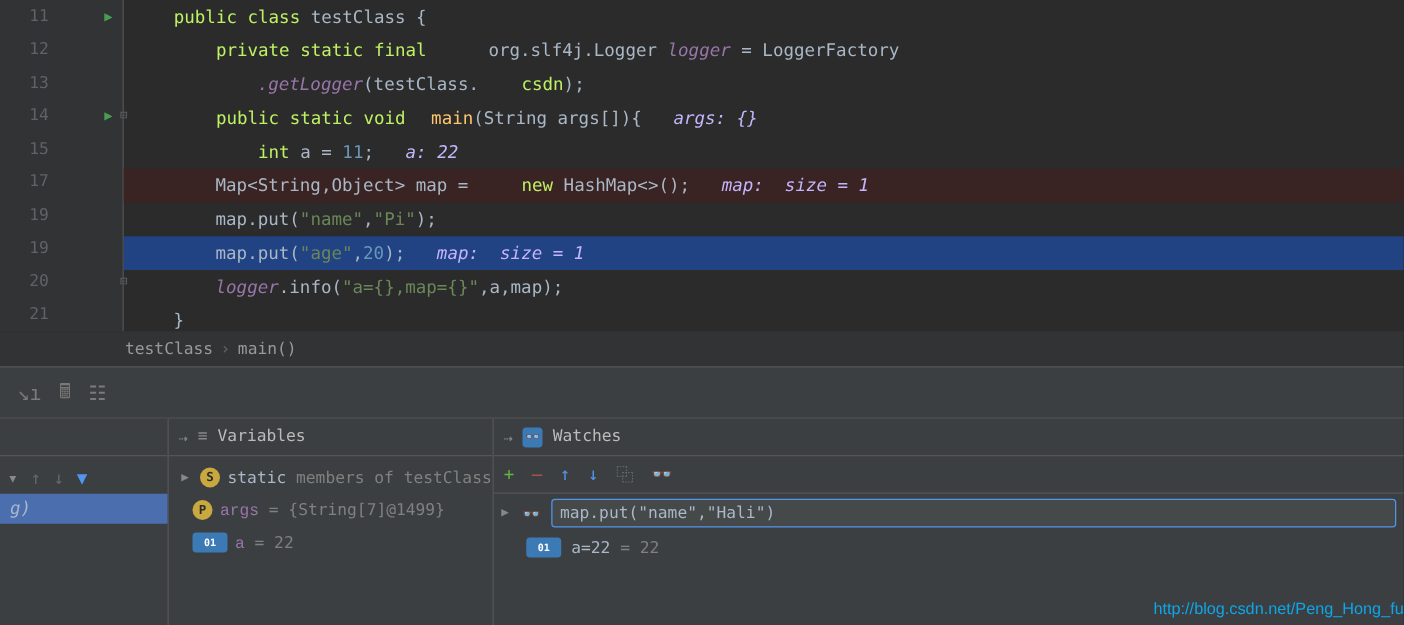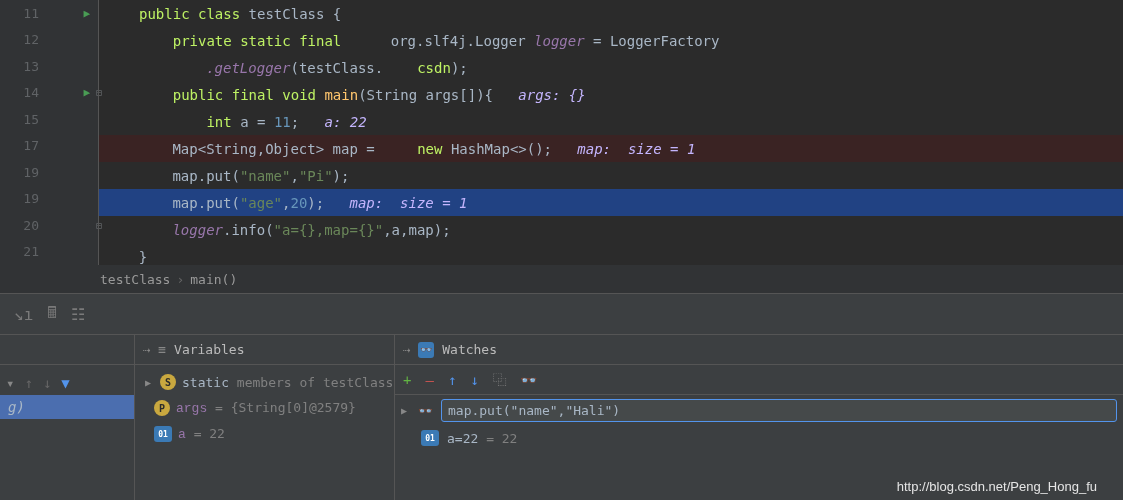--- a/index.html
+++ b/index.html
@@ -53,21 +53,21 @@
     display: flex;
     align-items: center;
     padding-left: 6px;
     white-space: pre;
   }
   .line-bp { background: #3a2323; }
   .line-exec { background: #214283; }
   .kw { color: #bef264; margin-left: 34px; }
   .type { color: #a9b7c6; margin-left: 41px; }
   .cls { color: #a9b7c6; }
-  .method { color: #ffc66d; }
+  .method { color: #ffc66d; margin-left: 12px; }
   .str { color: #6a8759; }
   .num { color: #6897bb; }
   .field-it { color: #9876aa; font-style: italic; text-align: right; }
   .plain { color: #a9b7c6; }
   .hint { color: #c4b5fd; font-style: italic; }
   .breadcrumb {
     height: 28px;
     display: flex;
     align-items: center;
     padding-left: 100px;
@@ -140,21 +140,21 @@
     gap: 6px;
     font-size: 13px;
   }
   .var-badge {
     width: 16px; height: 16px; border-radius: 50%;
     display: inline-flex; align-items: center; justify-content: center;
     font-size: 10px; font-weight: bold;
   }
   .badge-s { background: #c9a83f; color: #2b2b2b; }
   .badge-p { background: #c9a83f; color: #2b2b2b; }
-  .badge-01 { background: #3b7ab5; color: #fff; font-size: 8px; border-radius: 3px; width: 18px; }
+  .badge-01 { background: #3b7ab5; color: #fff; font-size: 8px; border-radius: 3px; width: 28px; }
   .var-name { color: #9876aa; font-family: Liberation Mono, monospace; }
   .var-val { color: #808080; }
   .chev { color: #888; font-size: 10px; margin-right: 3px; }
   .watches-col { flex: 1; }
   .watch-tb {
     height: 30px;
     display: flex;
     align-items: center;
     padding-left: 8px;
     gap: 14px;
@@ -183,23 +183,23 @@
   }
   .watch-result {
     padding: 4px 26px;
     display: flex;
     align-items: center;
     gap: 8px;
     font-size: 13px;
   }
   .watermark {
     position: absolute;
-    right: 26px;
+    right: 0;
     bottom: 6px;
-    color: #e5e5e5;
+    color: #0ea5e9;
     font-size: 13px;
     font-family: Arial, sans-serif;
     z-index: 50;
   }
   .watches-icon {
     width: 16px; height: 16px;
     display: inline-flex; align-items: center; justify-content: center;
     background: #3b7ab5; border-radius: 3px; font-size: 10px; color: #fff;
   }
 </style>
@@ -241,21 +241,21 @@
     </div>
     <div class="gutter-row">
         <span class="ln">21</span>
       </div>
   </div>
 
   <div class="code-col">
     <div class="code-line"><span class="kw">public class </span><span class="cls">testClass</span><span class="plain"> {</span></div>
     <div class="code-line"><span class="plain">    </span><span class="kw">private static final </span><span class="type">org.slf4j.Logger </span><span class="field-it">logger</span><span class="plain"> = LoggerFactory</span></div>
     <div class="code-line"><span class="plain">            </span><span class="field-it">.getLogger</span><span class="plain">(testClass.</span><span class="kw">csdn</span><span class="plain">);</span></div>
-    <div class="code-line"><span class="plain">    </span><span class="kw">public final void </span><span class="method">main</span><span class="plain">(String args[]){</span><span class="hint">   args: {}</span></div>
+    <div class="code-line"><span class="plain">    </span><span class="kw">public static void </span><span class="method">main</span><span class="plain">(String args[]){</span><span class="hint">   args: {}</span></div>
     <div class="code-line"><span class="plain">        </span><span class="kw">int </span><span class="plain">a = </span><span class="num">11</span><span class="plain">;</span><span class="hint">   a: 22</span></div>
     <div class="code-line line-bp"><span class="plain">        </span><span class="plain">Map&lt;String,Object&gt; map = </span><span class="kw">new </span><span class="plain">HashMap&lt;&gt;();</span><span class="hint">   map:  size = 1</span></div>
     <div class="code-line"><span class="plain">        </span><span class="plain">map.put(</span><span class="str">"name"</span><span class="plain">,</span><span class="str">"Pi"</span><span class="plain">);</span></div>
     <div class="code-line line-exec"><span class="plain">        </span><span class="plain">map.put(</span><span class="str">"age"</span><span class="plain">,</span><span class="num">20</span><span class="plain">);</span><span class="hint">   map:  size = 1</span></div>
     <div class="code-line"><span class="plain">        </span><span class="field-it">logger</span><span class="plain">.info(</span><span class="str">"a={},map={}"</span><span class="plain">,a,map);</span></div>
     <div class="code-line"><span class="plain">    </span><span class="plain">}</span></div>
   </div>
 </div>
 
 <div class="breadcrumb">
@@ -292,21 +292,21 @@
     </div>
     <div class="vars-body">
       <div class="var-row">
         <span class="chev">▶</span>
         <span class="var-badge badge-s">S</span>
         <span><span class="plain">static </span><span class="var-val">members of testClass</span></span>
       </div>
       <div class="var-row">
         <span class="chev"> </span>
         <span class="var-badge badge-p">P</span>
-        <span><span class="var-name">args</span><span class="var-val"> = {String[0]@2579}</span></span>
+        <span><span class="var-name">args</span><span class="var-val"> = {String[7]@1499}</span></span>
       </div>
       <div class="var-row">
         <span class="chev"> </span>
         <span class="var-badge badge-01">01</span>
         <span><span class="var-name">a</span><span class="var-val"> = 22</span></span>
       </div>
     </div>
   </div>
 
   <div class="watches-col">

